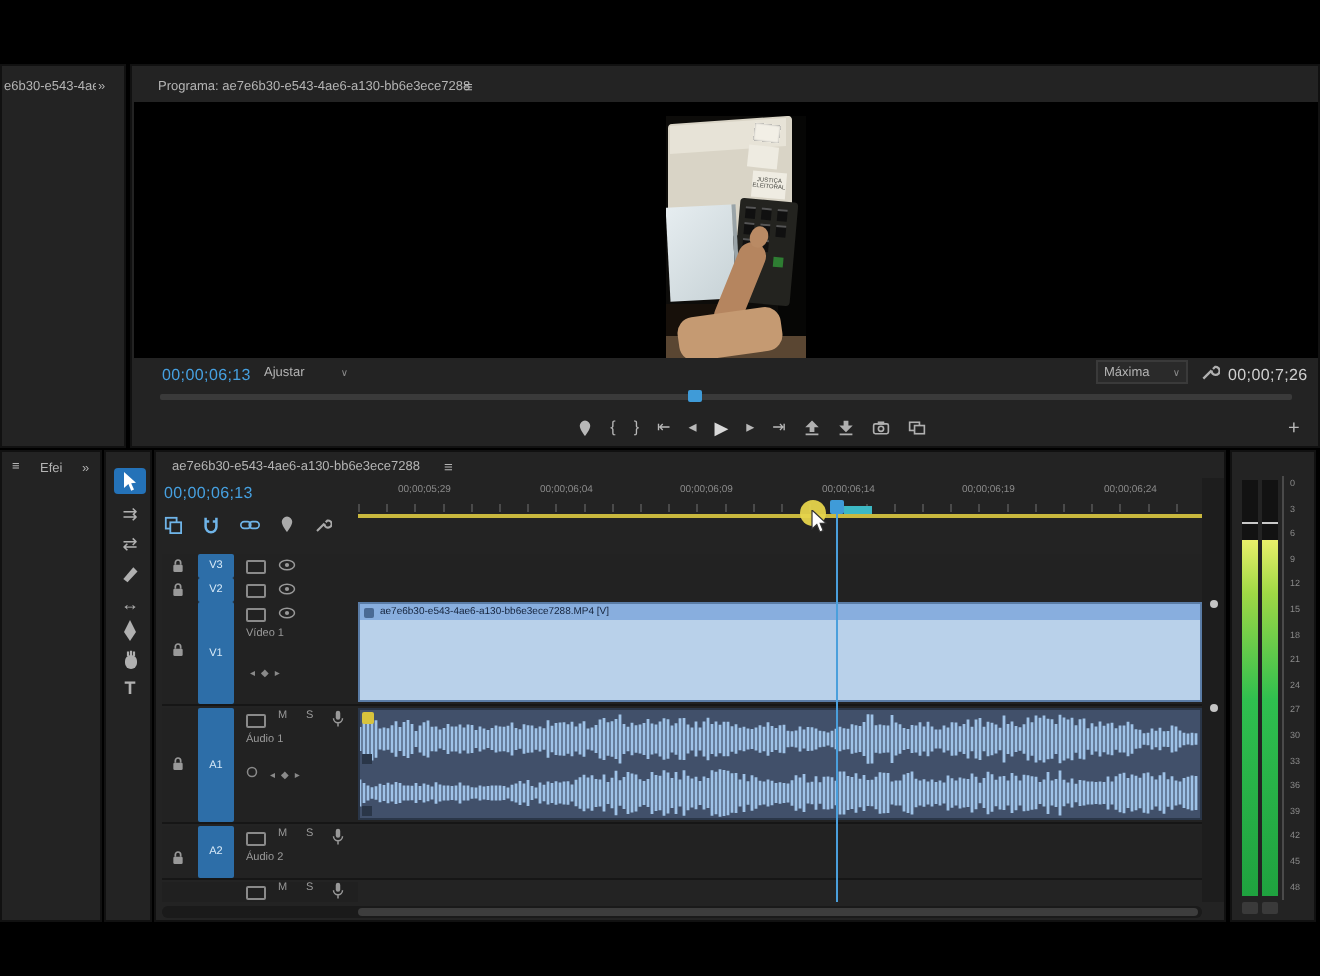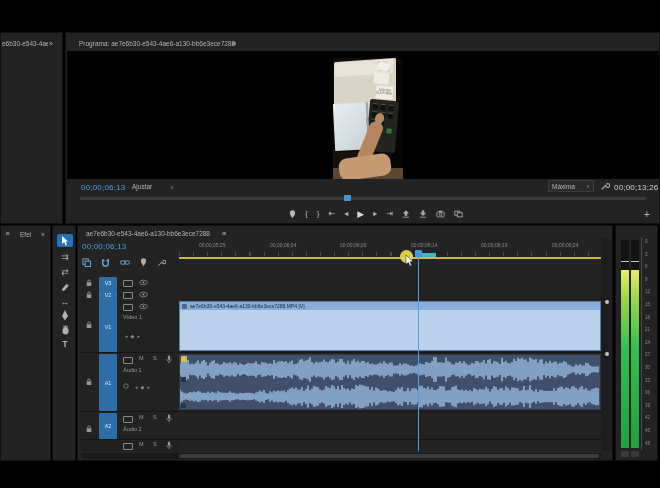--- a/index.html
+++ b/index.html
@@ -76,21 +76,21 @@
       <span class="tabtxt">Ajustar</span>
       <span class="tabtxt dim" style="font-size:5px;">∨</span>
     </div>
     <div class="a" style="left:482px;top:147px;width:46px;height:12px;border:1px solid #3a3a3a;background:#2a2a2a;display:flex;align-items:center;justify-content:space-between;padding:0 3px;box-sizing:border-box;">
       <span class="tabtxt">Máxima</span>
       <span class="tabtxt dim" style="font-size:5px;">∨</span>
     </div>
     <svg class="a" style="left:534px;top:148px;" width="10" height="10" viewBox="0 0 12 12">
         <path d="M2 10 L7 5 M7 5 a2.4 2.4 0 1 0 2-2 l-1.2 1.2" stroke="#b0b0b0" stroke-width="1.4" fill="none"></path>
       </svg>
-    <div class="a tc-gray" style="left:548px;top:150px;">00;00;13;26</div>
+    <div class="a tc-gray" style="left:548px;top:150px;">00;00;7;26</div>
 
     <div class="a" style="left:14px;top:164px;width:566px;height:3px;background:#3a3a3a;border-radius:1px;"></div>
     <div class="a" style="left:278px;top:162px;width:7px;height:6px;background:#3f9bd8;border-radius:1px;"></div>
 
     <div class="a" style="left:210px;top:174px;width:200px;height:14px;display:flex;align-items:center;gap:9px;justify-content:center;">
       <svg width="7" height="9" viewBox="0 0 8 10">
           <path d="M4 9 C4 9 1 5.5 1 3.2 A3 3 0 0 1 7 3.2 C7 5.5 4 9 4 9 Z" fill="#b8b8b8"></path>
         </svg>
       <span class="glyph">{</span>
       <span class="glyph">}</span>

